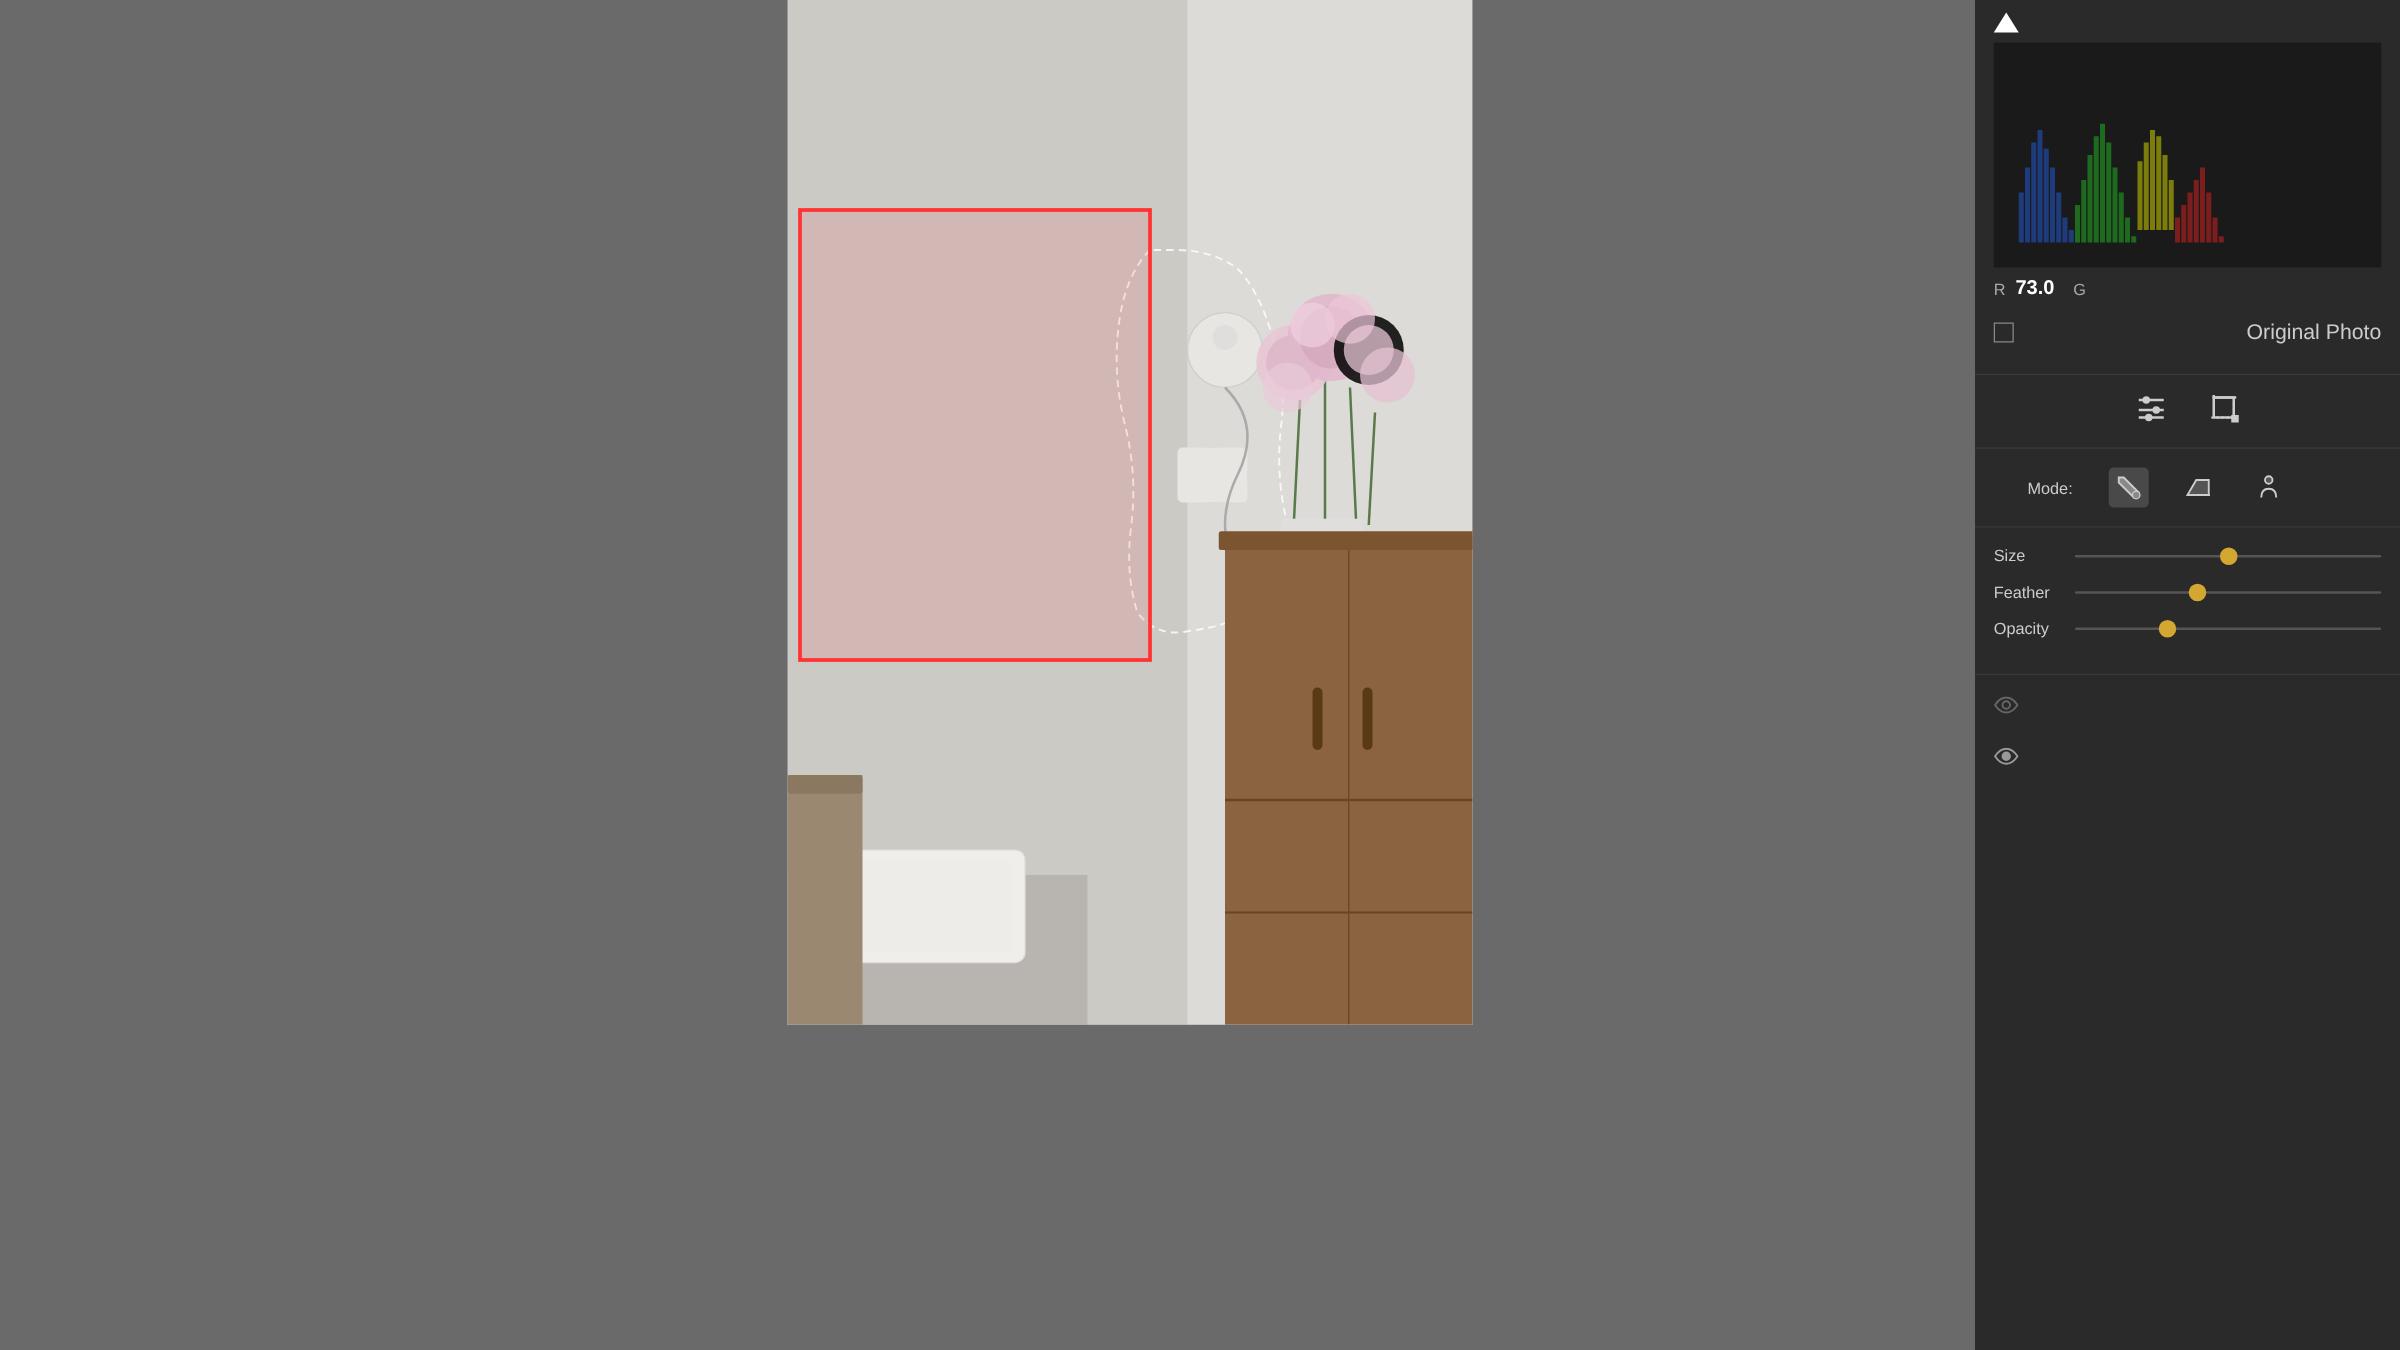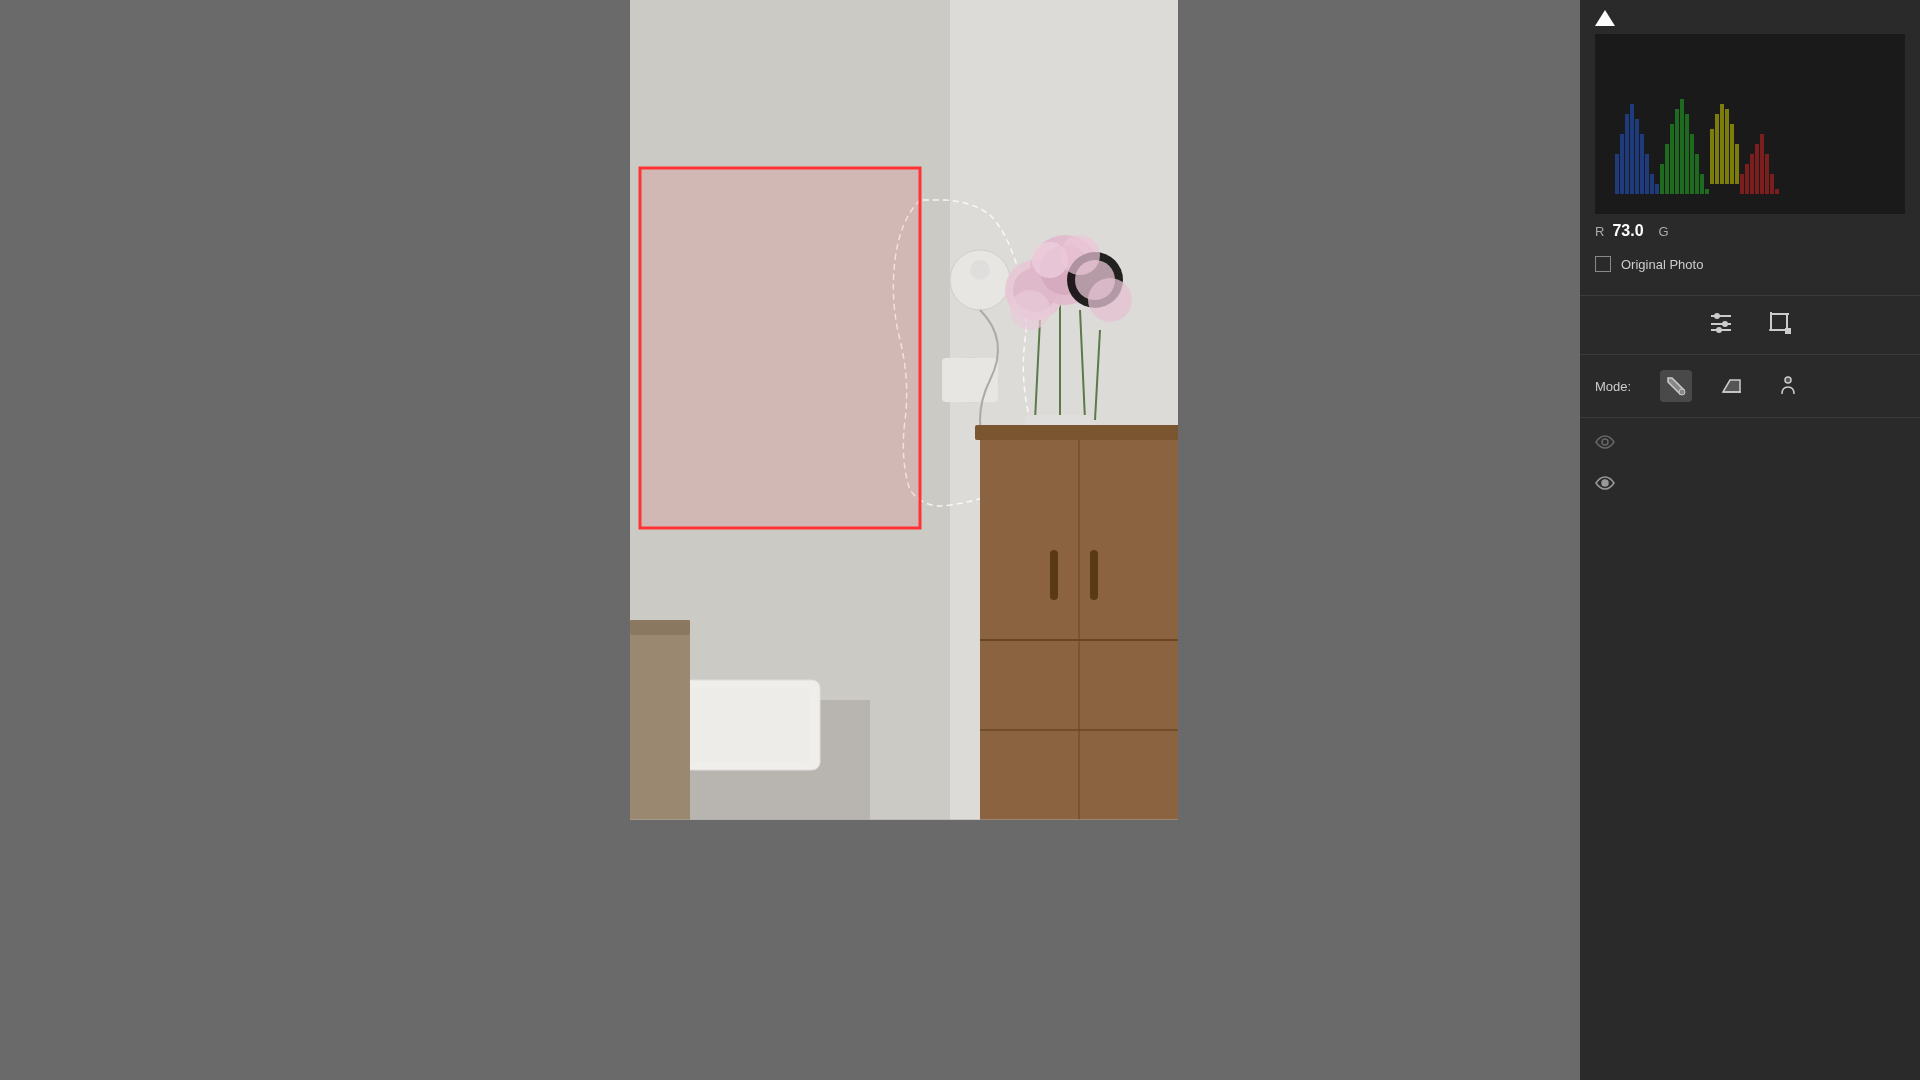--- a/index.html
+++ b/index.html
@@ -99,21 +99,22 @@
       margin-right: 15px;
       font-size: 16px;
     }
 
     
     .original-photo-row {
       display: flex;
       align-items: center;
       padding: 8px 0;
       color: #ccc;
-      font-size: 13px;
+      font-size: 17px;
+      justify-content: space-between;
     }
 
     .checkbox-empty {
       width: 16px;
       height: 16px;
       border: 1px solid #888;
       background: transparent;
       margin-right: 10px;
       flex-shrink: 0;
     }
@@ -136,20 +137,21 @@
     
     .mode-section {
       padding: 15px 15px;
       border-bottom: 1px solid #3a3a3a;
     }
 
     .mode-row {
       display: flex;
       align-items: center;
       gap: 24px;
+      margin-left: 27px;
     }
 
     .mode-label {
       color: #ccc;
       font-size: 13px;
       margin-right: 5px;
     }
 
     .mode-icon {
       width: 32px;
@@ -418,20 +420,43 @@
 
       <div class="mode-icon">
         <svg width="24" height="24" viewBox="0 0 24 24" fill="none" xmlns="http://www.w3.org/2000/svg">
           <circle cx="12" cy="6" r="3" stroke="#ccc" stroke-width="1.5" fill="#555"></circle>
           <path d="M 6 20 Q 6 13 12 13 Q 18 13 18 20" stroke="#ccc" stroke-width="1.5" fill="none"></path>
         </svg>
       </div>
     </div>
   </div>
 
+  <div class="sliders-section">
+
+    <div class="slider-row">
+      <span class="slider-label">Size</span>
+      <div class="slider-track">
+        <div class="slider-thumb" style="left: 50%;"></div>
+      </div>
+    </div>
+
+    <div class="slider-row">
+      <span class="slider-label">Feather</span>
+      <div class="slider-track">
+        <div class="slider-thumb" style="left: 40%; background: #d4a830;"></div>
+      </div>
+    </div>
+
+    <div class="slider-row">
+      <span class="slider-label">Opacity</span>
+      <div class="slider-track">
+        <div class="slider-thumb" style="left: 30%;"></div>
+      </div>
+    </div>
+  </div>
 
   <div class="bottom-icons">
     <div class="bottom-icon-row">
       <span class="eye-icon">
         <svg width="20" height="14" viewBox="0 0 20 14" fill="none" xmlns="http://www.w3.org/2000/svg">
           <path d="M 1 7 Q 5 1 10 1 Q 15 1 19 7 Q 15 13 10 13 Q 5 13 1 7 Z" stroke="#666" stroke-width="1.5" fill="none"></path>
           <circle cx="10" cy="7" r="3" stroke="#666" stroke-width="1.5" fill="none"></circle>
         </svg>
       </span>
     </div>

